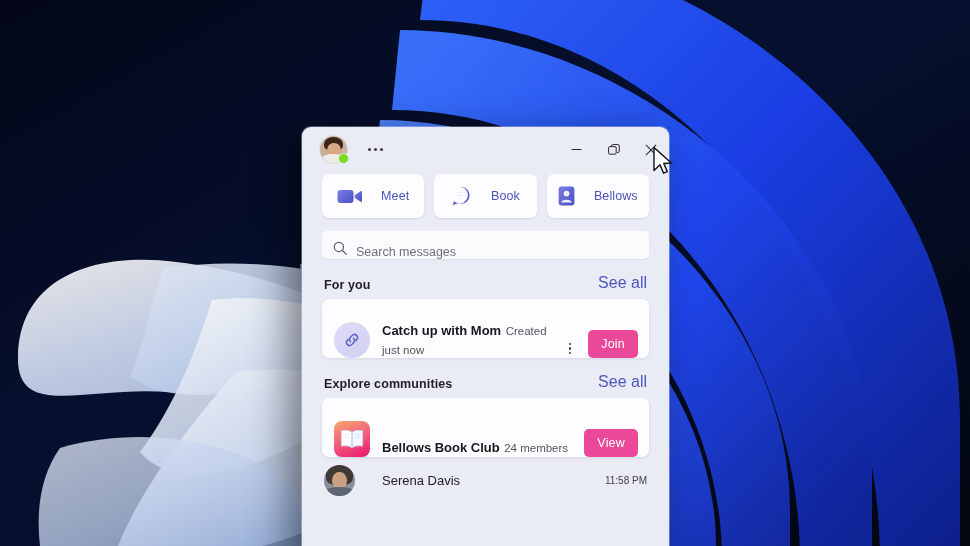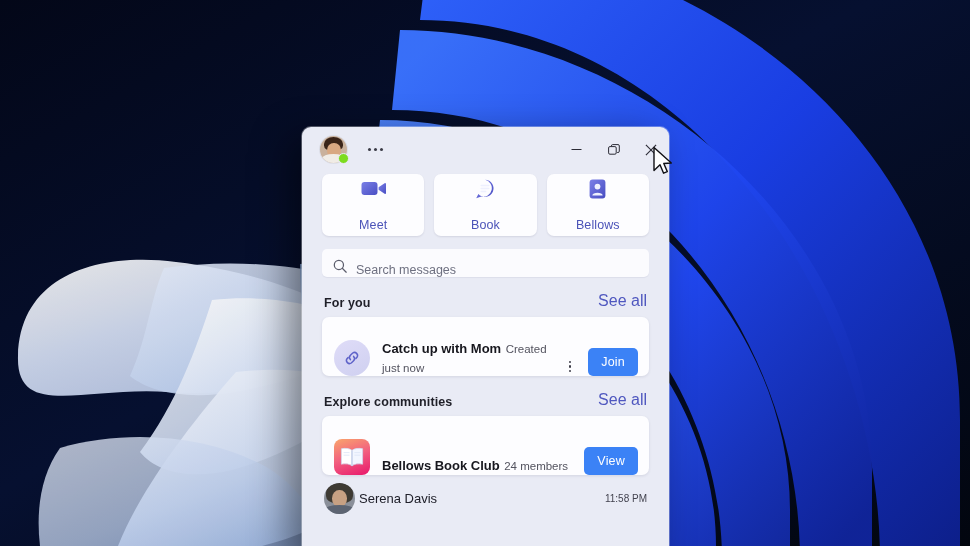--- a/index.html
+++ b/index.html
@@ -135,25 +135,25 @@
 
   
   .quick-row {
     display: flex;
     gap: 10px;
     padding: 0 20px;
     margin-top: 2px;
   }
   .quick-card {
     flex: 1 1 0;
-    height: 62px;
+    height: 44px;
     background: #fdfdff;
     border-radius: 7px;
     display: flex;
-    flex-direction: column;
+    flex-direction: row;
     align-items: center;
     justify-content: center;
     gap: 19px;
     box-shadow: 0 1px 2px rgba(20,24,60,0.10);
     cursor: default;
   }
   .quick-label {
     font-size: 12.5px;
     color: #4b53b8;
     font-weight: 400;
@@ -267,37 +267,37 @@
   }
   .kebab i {
     width: 2.5px; height: 2.5px;
     border-radius: 50%;
     background: #3c3c48;
     display: block;
   }
 
   .pill-btn {
     flex: 0 0 auto;
-    background: #3b82f6;
+    background: #ec4899;
     color: #ffffff;
     border: 0;
     border-radius: 5px;
     height: 28px;
     padding: 0 13px;
     font-family: "Liberation Sans", sans-serif;
     font-size: 12.5px;
     cursor: default;
     letter-spacing: .2px;
   }
 
   
   .recent-row {
     display: flex;
     align-items: center;
-    gap: 4px;
+    gap: 27px;
     padding: 8px 2px 0 2px;
   }
   .recent-avatar {
     width: 31px; height: 31px;
     border-radius: 50%;
     overflow: hidden;
     position: relative;
     background: #8a8f99;
     flex: 0 0 31px;
   }

